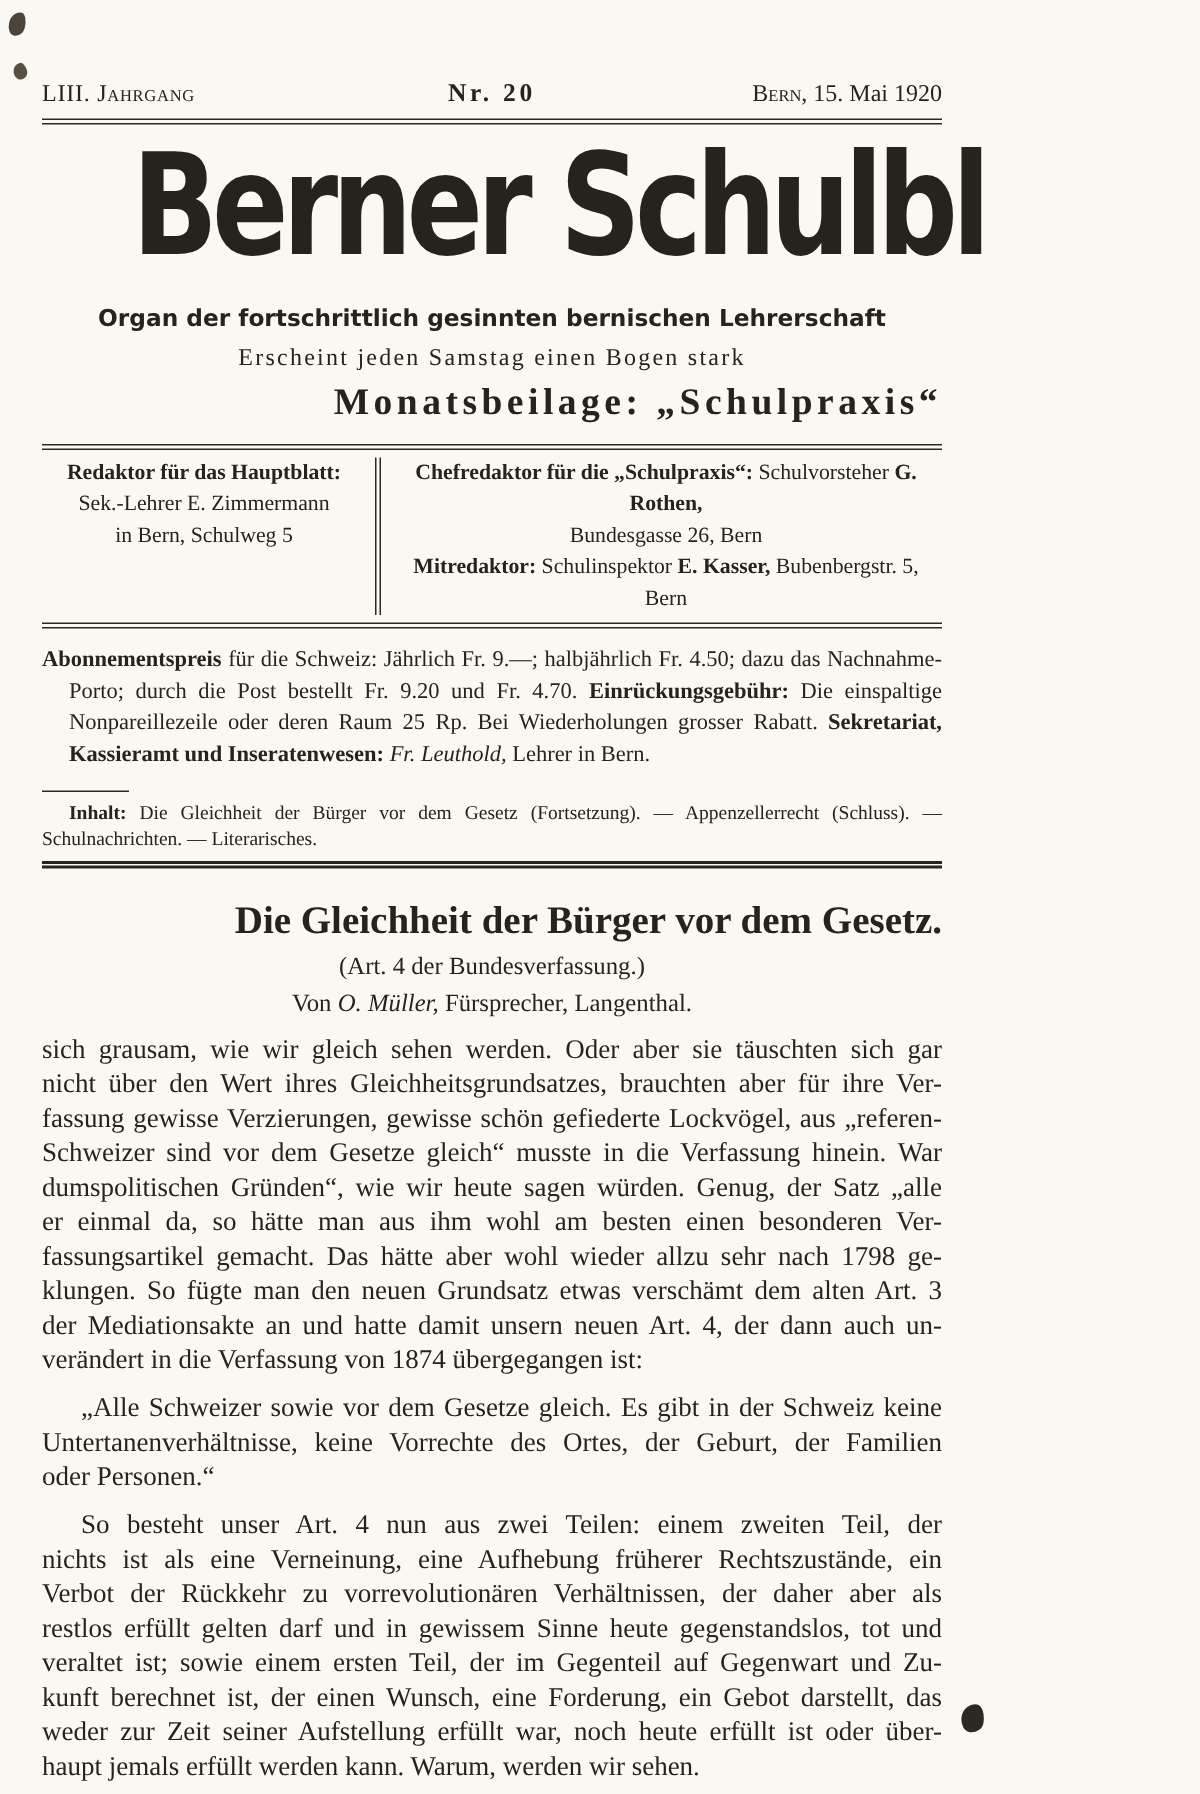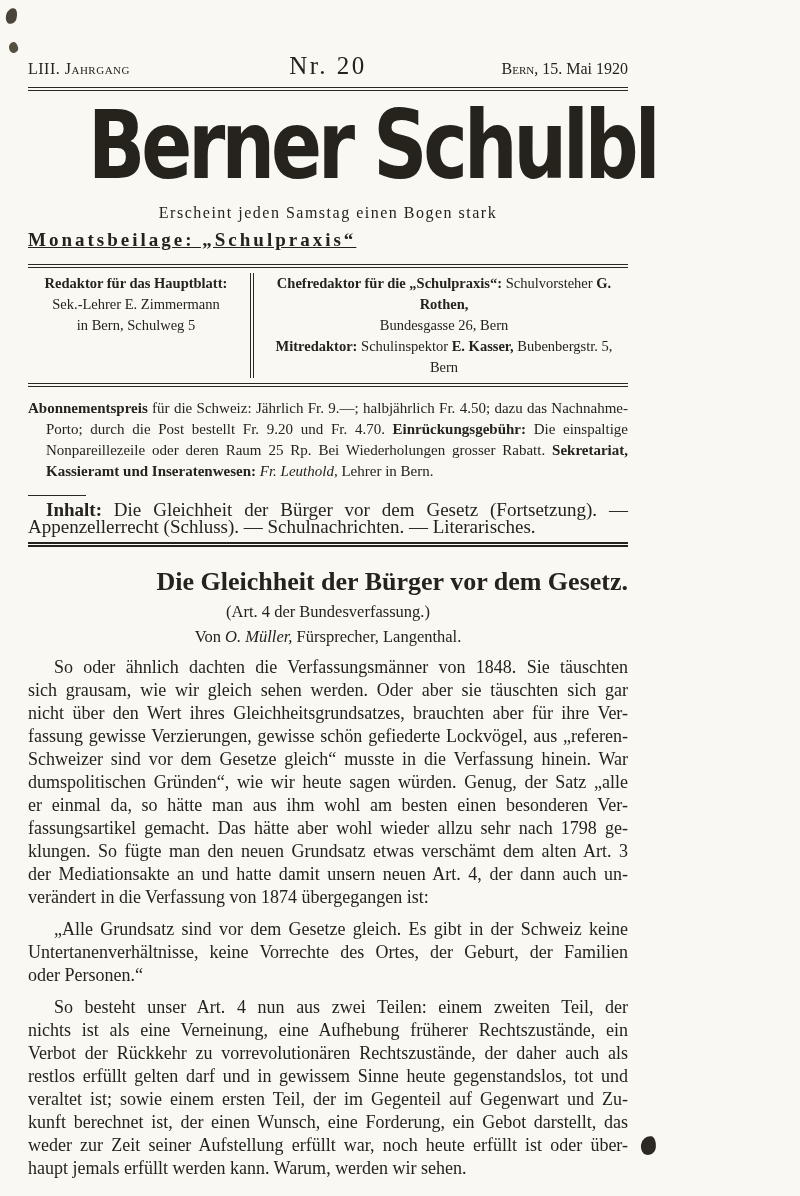--- a/index.html
+++ b/index.html
@@ -18,37 +18,37 @@
 
     
     .ink { position: absolute; background: #3a352d; border-radius: 60% 40% 55% 45% / 50% 60% 40% 50%; }
     .ink-a { left: 6px; top: 8px; width: 11px; height: 16px; transform: rotate(14deg); background: #4a443a; }
     .ink-b { left: 9px; top: 42px; width: 9px; height: 11px; transform: rotate(-12deg); background: #55503f; }
     .ink-c { left: 641px; top: 1136px; width: 15px; height: 19px; transform: rotate(8deg); background: #2c2822; }
 
     
     .issue-line { display: grid; grid-template-columns: 1fr auto 1fr; align-items: baseline; margin-top: 46px; font-size: 16px; }
     .vol { font-variant: small-caps; letter-spacing: .5px; justify-self: start; }
-    .issue-no { font-weight: normal; font-size: 25px; letter-spacing: 2.5px; justify-self: center; }
+    .issue-no { font-weight: bold; font-size: 17px; letter-spacing: 2.5px; justify-self: center; }
     .date { justify-self: end; }
     .rule-header { margin-top: 7px; height: 4px; border-top: 1px solid #2b2823; border-bottom: 1px solid #2b2823; }
 
     
     .masthead {
       margin: 6px 0 0;
       font-family: "DejaVu Sans", sans-serif;
       font-weight: bold;
       font-size: 94px; line-height: 1.04;
       letter-spacing: -5px;
       text-align: center; white-space: nowrap;
       transform: scaleX(0.8); transform-origin: 50% 50%;
     }
     .sub1 { margin-top: 16px; text-align: center; font-family: "DejaVu Sans", sans-serif; font-weight: bold; font-size: 15.5px; }
     .sub2 { margin-top: 9px; text-align: center; font-size: 16px; letter-spacing: 1.5px; }
-    .sub3 { margin-top: 7px; text-align: left; font-weight: bold; font-size: 19px; letter-spacing: 3px; text-decoration: underline; }
+    .sub3 { margin-top: 7px; text-align: right; font-weight: bold; font-size: 25px; letter-spacing: 3px; }
 
     
     .editors {
       margin-top: 13px;
       border-top: 4px double #2b2823; border-bottom: 4px double #2b2823;
       display: grid; grid-template-columns: 37% 63%;
       padding: 5px 0;
       font-size: 14.5px; line-height: 21px;
     }
     .ed-col { text-align: center; }
@@ -57,21 +57,21 @@
 
     
     .subscription {
       margin: 11px 0 0;
       font-size: 15px; line-height: 21px;
       text-align: justify;
       padding-left: 18px; text-indent: -18px;
     }
 
     .rule-short { margin-top: 13px; width: 58px; border-top: 1px solid #2b2823; }
-    .inhalt { margin: 5px 0 0; font-size: 19px; line-height: 17px; text-indent: 18px; text-align: justify; }
+    .inhalt { margin: 5px 0 0; font-size: 13px; line-height: 17px; text-indent: 18px; text-align: justify; }
     .rule-heavy { margin-top: 7px; height: 5px; border-top: 2px solid #26231e; border-bottom: 2px solid #26231e; }
 
     
     .a-title { margin: 20px 0 0; text-align: right; font-size: 26px; font-weight: bold; }
     .a-sub { margin-top: 5px; text-align: center; font-size: 16.5px; }
     .a-byline { margin-top: 5px; text-align: center; font-size: 16.5px; }
 
     
     .body-block { margin-top: 9px; }
     .bl {
@@ -92,20 +92,21 @@
 
   <div class="issue-line">
     <span class="vol">LIII. Jahrgang</span>
     <span class="issue-no">Nr. 20</span>
     <span class="date"><span class="sc">Bern,</span><span> 15. Mai 1920</span></span>
   </div>
   <div class="rule-header"></div>
 
   <h1 class="masthead">Berner Schulblatt</h1>
 
+  <div class="sub1">Organ der fortschrittlich gesinnten bernischen Lehrerschaft</div>
   <div class="sub2">Erscheint jeden Samstag einen Bogen stark</div>
   <div class="sub3">Monatsbeilage: „Schulpraxis“</div>
 
   <section class="editors">
     <div class="ed-col ed-left">
       <div class="b">Redaktor für das Hauptblatt:</div>
       <div>Sek.-Lehrer E. Zimmermann</div>
       <div>in Bern, Schulweg 5</div>
     </div>
     <div class="ed-col ed-right">
@@ -122,43 +123,42 @@
   <p class="inhalt"><span class="b">Inhalt:</span><span> Die Gleichheit der Bürger vor dem Gesetz (Fortsetzung). — Appenzellerrecht (Schluss). — Schulnachrichten. — Literarisches.</span></p>
 
   <div class="rule-heavy"></div>
 
   <article>
     <h2 class="a-title">Die Gleichheit der Bürger vor dem Gesetz.</h2>
     <div class="a-sub">(Art. 4 der Bundesverfassung.)</div>
     <div class="a-byline"><span>Von </span><span class="i">O. Müller,</span><span> Fürsprecher, Langenthal.</span></div>
 
     <div class="body-block">
-      <div class="bl ind">So oder ähnlich dachten die Verfassungsmänner von 1848. Sie täuschten</div>
       <div class="bl">sich grausam, wie wir gleich sehen werden. Oder aber sie täuschten sich gar</div>
       <div class="bl">nicht über den Wert ihres Gleichheitsgrundsatzes, brauchten aber für ihre Ver-</div>
       <div class="bl">fassung gewisse Verzierungen, gewisse schön gefiederte Lockvögel, aus „referen-</div>
       <div class="bl">Schweizer sind vor dem Gesetze gleich“ musste in die Verfassung hinein. War</div>
       <div class="bl">dumspolitischen Gründen“, wie wir heute sagen würden. Genug, der Satz „alle</div>
       <div class="bl">er einmal da, so hätte man aus ihm wohl am besten einen besonderen Ver-</div>
       <div class="bl">fassungsartikel gemacht. Das hätte aber wohl wieder allzu sehr nach 1798 ge-</div>
       <div class="bl">klungen. So fügte man den neuen Grundsatz etwas verschämt dem alten Art. 3</div>
       <div class="bl">der Mediationsakte an und hatte damit unsern neuen Art. 4, der dann auch un-</div>
       <div class="bl end">verändert in die Verfassung von 1874 übergegangen ist:</div>
     </div>
 
     <div class="body-block">
-      <div class="bl ind">„Alle Grundsatz sind vor dem Gesetze gleich. Es gibt in der Schweiz keine</div>
+      <div class="bl ind">„Alle Schweizer sowie vor dem Gesetze gleich. Es gibt in der Schweiz keine</div>
       <div class="bl">Untertanenverhältnisse, keine Vorrechte des Ortes, der Geburt, der Familien</div>
       <div class="bl end">oder Personen.“</div>
     </div>
 
     <div class="body-block">
       <div class="bl ind">So besteht unser Art. 4 nun aus zwei Teilen: einem zweiten Teil, der</div>
       <div class="bl">nichts ist als eine Verneinung, eine Aufhebung früherer Rechtszustände, ein</div>
-      <div class="bl">Verbot der Rückkehr zu vorrevolutionären Rechtszustände, der daher auch als</div>
+      <div class="bl">Verbot der Rückkehr zu vorrevolutionären Verhältnissen, der daher aber als</div>
       <div class="bl">restlos erfüllt gelten darf und in gewissem Sinne heute gegenstandslos, tot und</div>
       <div class="bl">veraltet ist; sowie einem ersten Teil, der im Gegenteil auf Gegenwart und Zu-</div>
       <div class="bl">kunft berechnet ist, der einen Wunsch, eine Forderung, ein Gebot darstellt, das</div>
       <div class="bl">weder zur Zeit seiner Aufstellung erfüllt war, noch heute erfüllt ist oder über-</div>
       <div class="bl end">haupt jemals erfüllt werden kann. Warum, werden wir sehen.</div>
     </div>
   </article>
 </div>
 
 </body></html>

